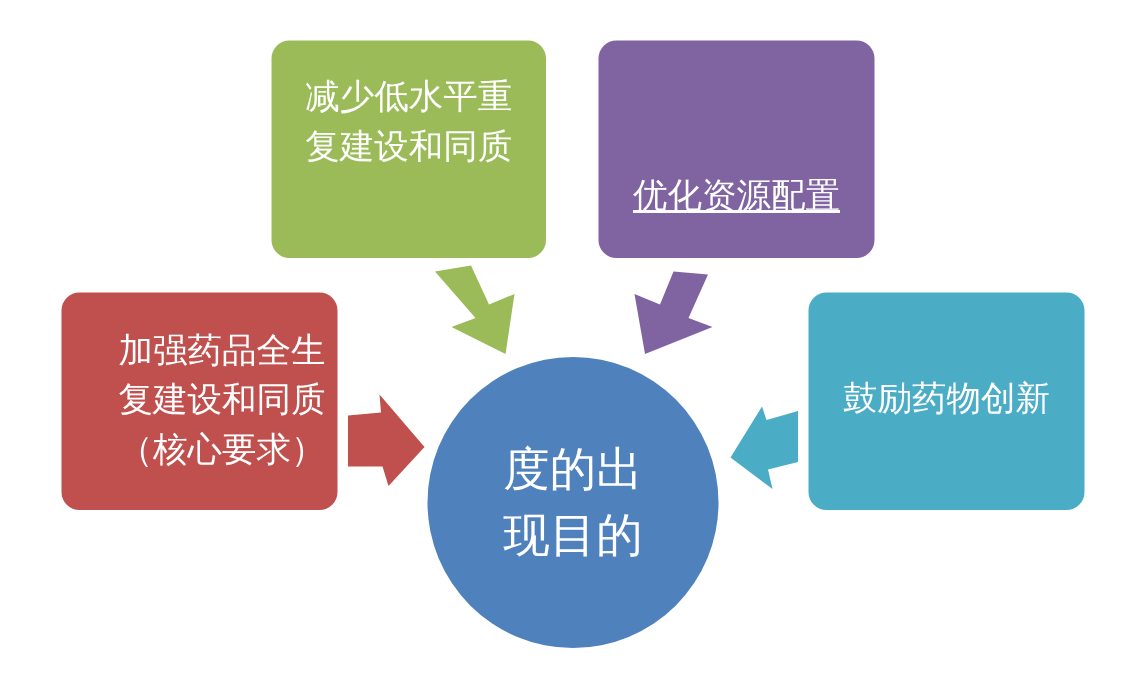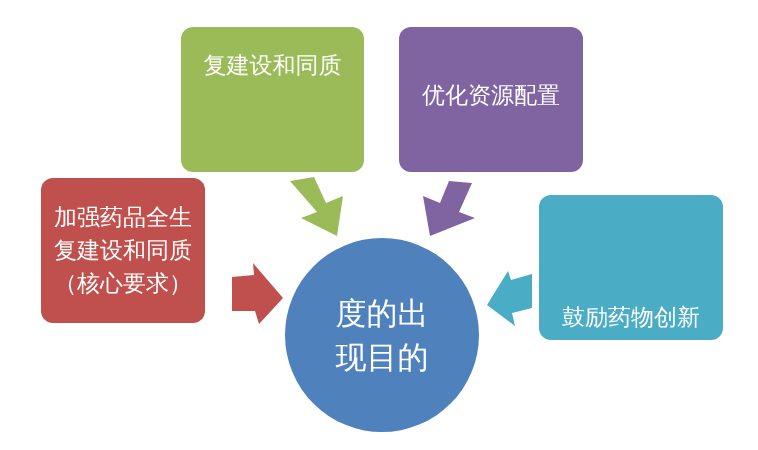--- a/index.html
+++ b/index.html
@@ -1,47 +1,48 @@
 <!DOCTYPE html>
 <html><head>
 <meta charset="utf-8">
 <style>
   html, body { margin:0; padding:0; }
   body { width:758px; height:450px; background:#ffffff; position:relative; overflow:hidden; font-family:"DejaVu Sans", "Liberation Sans", sans-serif; }
   .box { position:absolute; border-radius:12px; color:#ffffff; display:flex; align-items:center; justify-content:center; text-align:center; font-size:23px; line-height:33px; box-sizing:border-box; padding:6px 8px; }
   .box span { display:block; }
   .box.top { align-items:flex-start; padding-top:22px; }
-  .box.top.single { padding-top:52px; }
-  .box.teal { align-items:flex-end; padding-top:55px; }
+  .box.top.single { padding-top:88px;text-decoration:underline; }
+  .box.teal { align-items:flex-start; padding-top:55px; }
   .circle { position:absolute; border-radius:50%; color:#fff; display:flex; align-items:center; justify-content:center; text-align:center; font-size:31px; line-height:44px; }
   svg.arrows { position:absolute; left:0; top:0; }
 </style>
 </head>
 <body>
 
 <svg class="arrows" width="758" height="450">
   <polygon fill="#9bbb59" points="290,181 314,177 326,203 343,196 337,236 301,218 317,212"></polygon>
   <polygon fill="#8064a2" points="449,181 472,183 459,212 475,218 430,236 423,196 440,203"></polygon>
   <polygon fill="#c0504d" points="232,277 254,275 253,263 283,298 259,324 255,311 232,311"></polygon>
   <polygon fill="#4bacc6" points="532,274 511,280 508,271 487,305 515,326 512,313 532,308"></polygon>
 </svg>
 
 <div class="box top" style="left:181px;top:27px;width:183px;height:145px;background:#9bbb59;">
   <div>
+    <span>减少低水平重</span>
     <span>复建设和同质</span>
   </div>
 </div>
 
 <div class="box top single" style="left:399px;top:27px;width:184px;height:145px;background:#8064a2;">
   <div>
     <span>优化资源配置</span>
   </div>
 </div>
 
-<div class="box" style="left:41px;top:178px;width:164px;height:145px;background:#c0504d;">
+<div class="box" style="left:41px;top:195px;width:184px;height:145px;background:#c0504d;justify-content:flex-end;">
   <div>
     <span>加强药品全生</span>
     <span>复建设和同质</span>
     <span>（核心要求）</span>
   </div>
 </div>
 
 <div class="box teal" style="left:539px;top:195px;width:184px;height:145px;background:#4bacc6;">
   <div>
     <span>鼓励药物创新</span>

